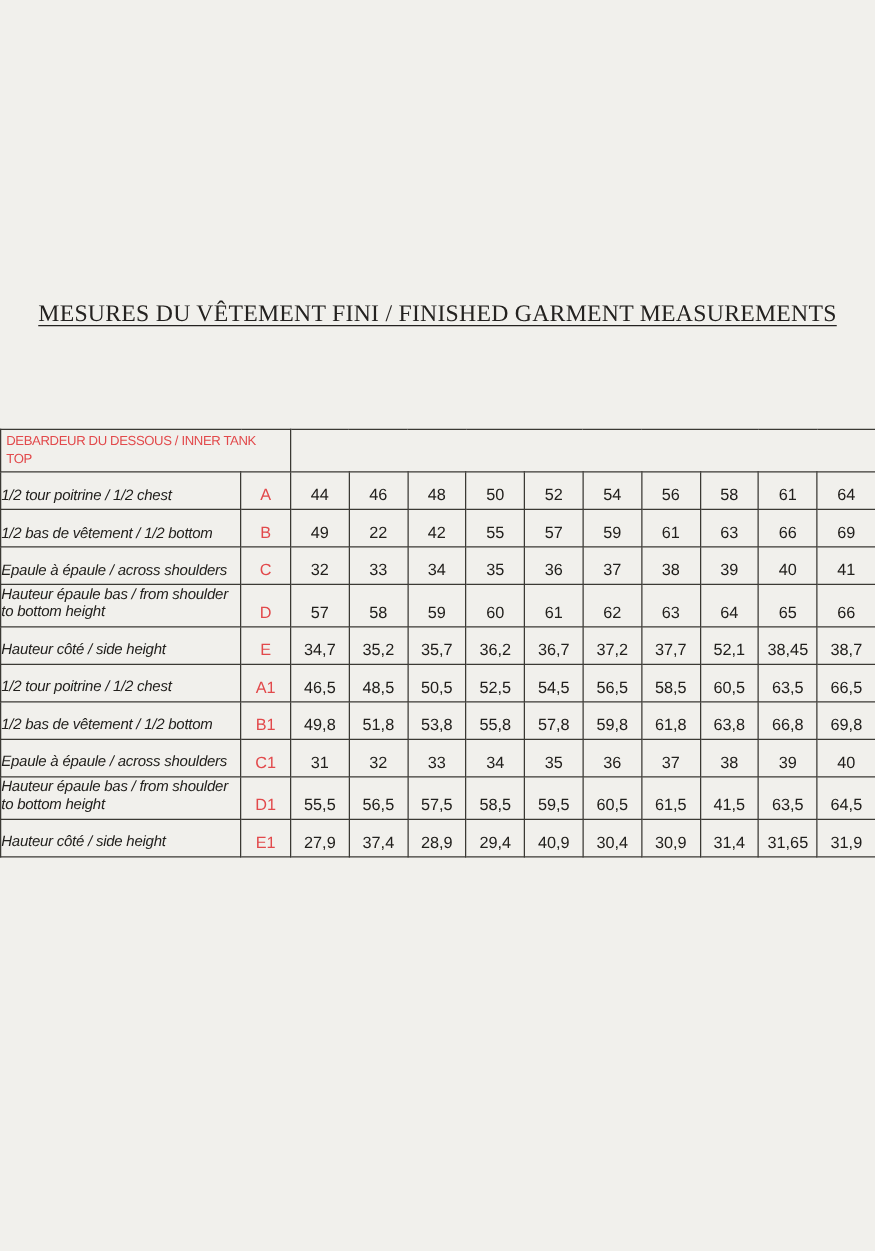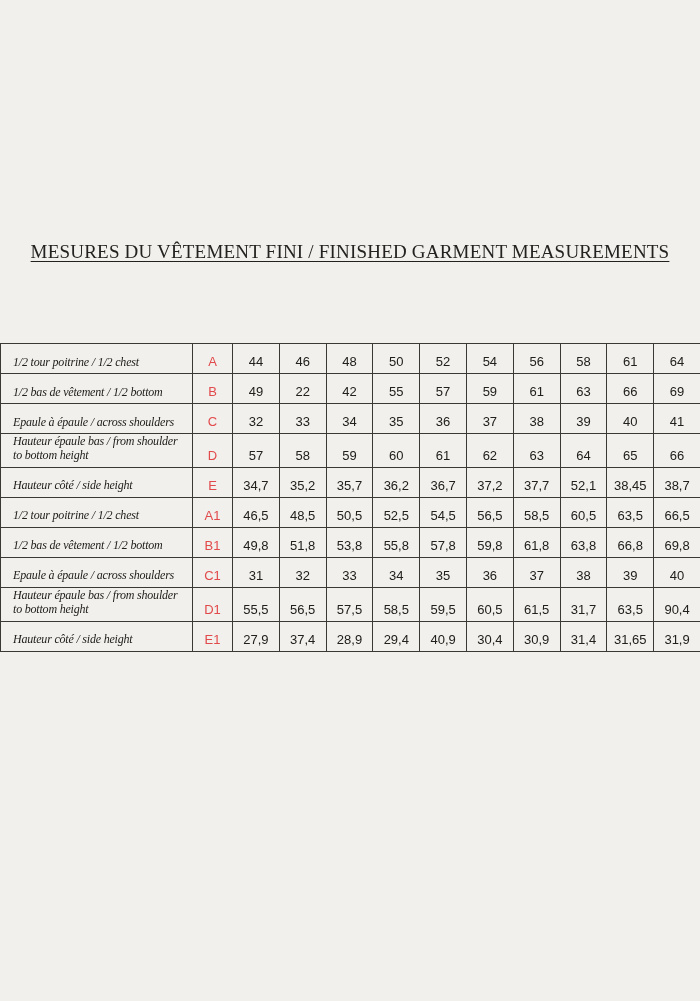--- a/index.html
+++ b/index.html
@@ -64,22 +64,21 @@
     white-space: pre-line;
     padding: 1px 2px 1px 4px;
   }
   tr.data-row { height: 30px; }
   td.row-label {
     font-style: italic;
     font-size: 12px;
     letter-spacing: -0.2px;
     line-height: 1.2;
     white-space: pre-line;
-    padding: 0 2px 4px 12px;
-    font-family: Liberation Serif, serif;
+    padding: 0 2px 4px 0;
   }
   td.row-letter {
     text-align: center;
     color: #e2494b;
     font-size: 13px;
     padding-bottom: 4px;
   }
   td.value-cell {
     text-align: center;
     font-size: 13px;
@@ -100,20 +99,25 @@
       <col style="width:46.8px">
     <col style="width:46.8px">
       <col style="width:46.8px">
       <col style="width:46.8px">
     <col style="width:46.8px">
       <col style="width:46.8px">
       <col style="width:46.8px">
     <col style="width:46.8px">
   </colgroup>
   <tbody id="table-body">
+      <tr class="section-row">
+        <td class="section-label" colspan="2">DEBARDEUR DU DESSOUS / INNER TANK
+TOP</td>
+        <td class="section-rest" colspan="10"></td>
+      </tr>
       <tr class="data-row">
         <td class="row-label">1/2 tour poitrine / 1/2 chest</td>
         <td class="row-letter">A</td>
         <td class="value-cell">44</td>
         <td class="value-cell">46</td>
         <td class="value-cell">48</td>
         <td class="value-cell">50</td>
         <td class="value-cell">52</td>
         <td class="value-cell">54</td>
         <td class="value-cell">56</td>
@@ -224,23 +228,23 @@
         <td class="row-label">Hauteur épaule bas  / from shoulder
 to bottom height</td>
         <td class="row-letter">D1</td>
         <td class="value-cell">55,5</td>
         <td class="value-cell">56,5</td>
         <td class="value-cell">57,5</td>
         <td class="value-cell">58,5</td>
         <td class="value-cell">59,5</td>
         <td class="value-cell">60,5</td>
         <td class="value-cell">61,5</td>
-        <td class="value-cell">31,7</td>
+        <td class="value-cell">41,5</td>
         <td class="value-cell">63,5</td>
-        <td class="value-cell">90,4</td>
+        <td class="value-cell">64,5</td>
       </tr>
       <tr class="data-row">
         <td class="row-label">Hauteur côté / side height</td>
         <td class="row-letter">E1</td>
         <td class="value-cell">27,9</td>
         <td class="value-cell">37,4</td>
         <td class="value-cell">28,9</td>
         <td class="value-cell">29,4</td>
         <td class="value-cell">40,9</td>
         <td class="value-cell">30,4</td>

